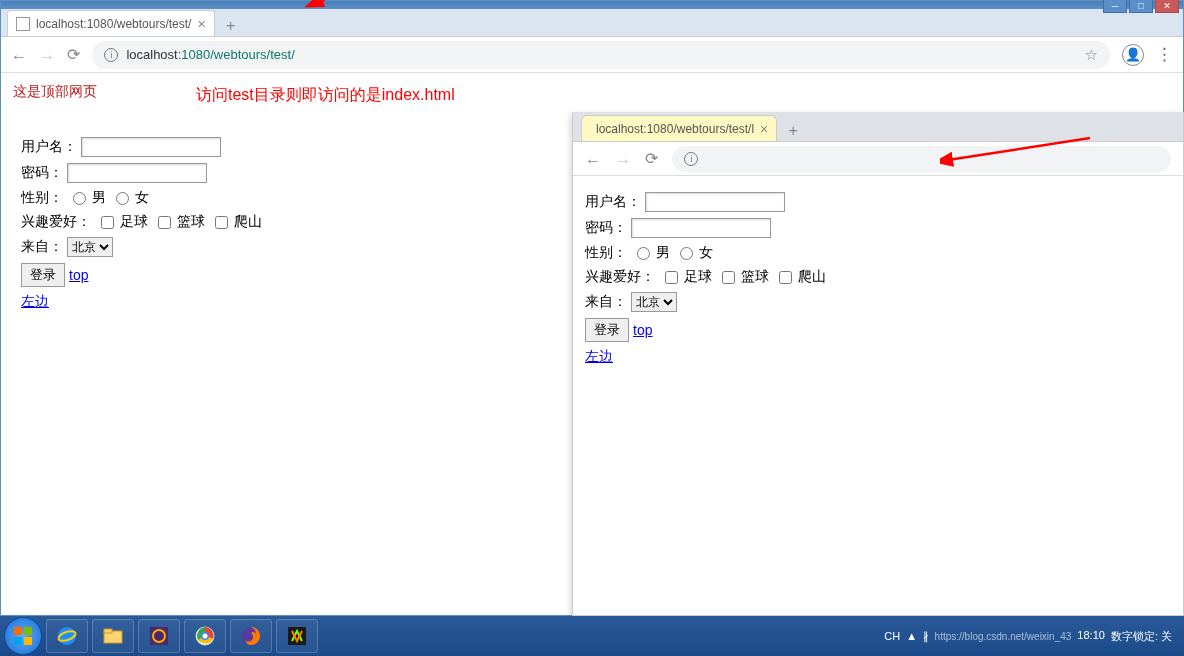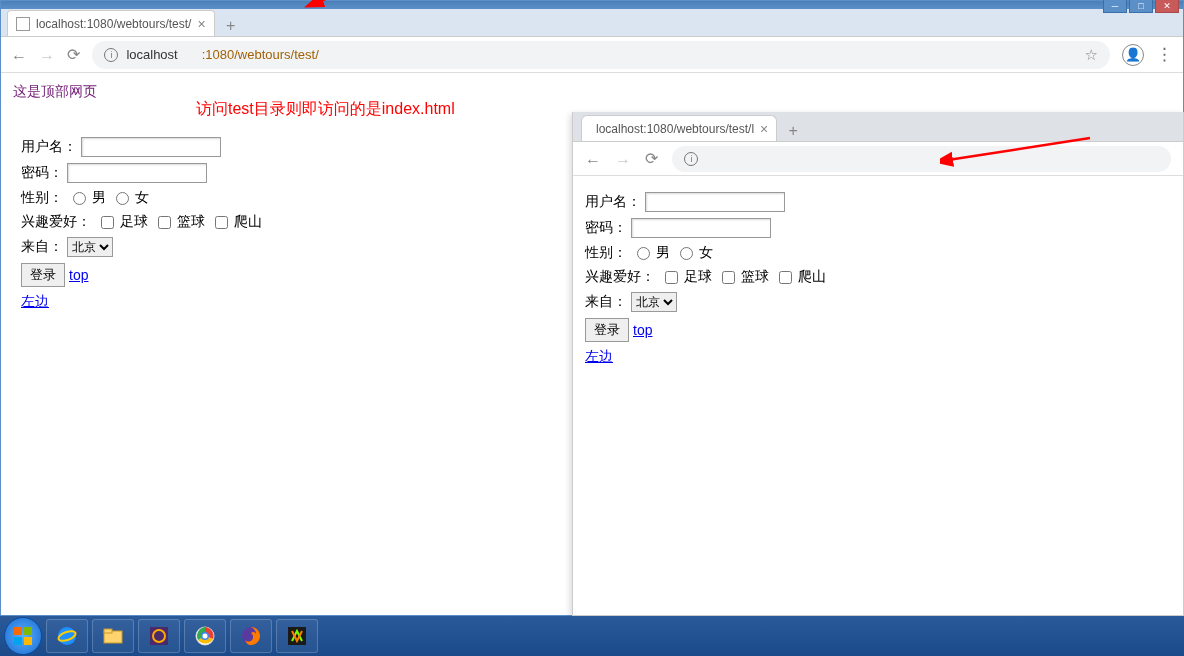--- a/index.html
+++ b/index.html
@@ -18,48 +18,48 @@
 .tab .page-icon { width: 14px; height: 14px; border: 1px solid #999; display: inline-block; }
 .tab-close { font-size: 14px; color: #888; cursor: pointer; margin-left: auto; }
 .newtab { width: 20px; height: 20px; color: #888; font-size: 16px; text-align: center; line-height: 20px; margin-left: 6px; cursor: pointer; }
 
 .toolbar { height: 36px; background: #fff; border-bottom: 1px solid #ddd; display: flex; align-items: center; padding: 0 10px; gap: 12px; }
 .nav-icon { color: #888; font-size: 16px; cursor: pointer; }
 .nav-icon.disabled { color: #ccc; }
 .addrbar { flex: 1; height: 28px; background: #f1f3f4; border-radius: 14px; display: flex; align-items: center; padding: 0 12px; gap: 8px; color: #555; font-size: 13px; }
 .info-icon { width: 14px; height: 14px; border: 1px solid #777; border-radius: 50%; font-size: 9px; text-align: center; line-height: 12px; color: #777; }
 .url-host { color: #333; }
-.url-path { color: #a16207; padding-left: 24px; }
+.url-path { color: #0f766e; }
 .star-icon { color: #888; font-size: 15px; margin-left: auto; cursor: pointer; }
 .avatar-icon { width: 22px; height: 22px; border: 1px solid #888; border-radius: 50%; display: flex; align-items: center; justify-content: center; color: #888; font-size: 13px; cursor: pointer; }
 .menu-icon { color: #666; font-size: 17px; cursor: pointer; }
 
 .content-main { padding: 10px 12px; position: relative; }
-.top-text { font-size: 14px; color: #701a75; }
+.top-text { font-size: 14px; color: #b91c1c; }
 .annotation { position: absolute; color: #ff0000; font-size: 16px; }
-.ann1 { left: 195px; top: 26px; }
+.ann1 { left: 195px; top: 12px; }
 .arrow1 { position: absolute; left: 310px; top: -48px; }
 .arrow1 svg { overflow: visible; }
 
 .frame-area { display: flex; margin-top: 30px; }
 .left-frame { width: 240px; border-right: 1px solid #bbb; padding: 60px 6px 0 0; min-height: 450px; }
 .left-frame a { color: #0000ee; text-decoration: underline; font-size: 14px; }
 .right-frame { padding: 0 0 0 8px; }
 
 .form-row { margin: 6px 0; font-size: 14px; color: #000; display: flex; align-items: center; gap: 4px; }
 .form-row input[type=text], .form-row input[type=password] { border: 1px solid #999; height: 20px; width: 140px; box-shadow: inset 1px 1px 2px rgba(0,0,0,0.15); }
 .form-row input[type=radio], .form-row input[type=checkbox] { margin: 0 2px 0 6px; }
 .form-row select { border: 1px solid #999; height: 20px; font-size: 12px; }
 .btn-submit { background: #efefef; border: 1px solid #999; padding: 2px 8px; font-size: 13px; cursor: pointer; }
 .link-blue { color: #0000ee; text-decoration: underline; font-size: 14px; }
 
 
 .browser-sub { position: absolute; left: 572px; top: 112px; width: 612px; height: 504px; background: #fff; border: 1px solid #ccc; border-top: none; box-shadow: -2px 2px 6px rgba(0,0,0,0.15); }
 .tabbar-sub { height: 30px; background: #dee1e6; display: flex; align-items: flex-end; padding-left: 8px; border-bottom: 1px solid #ccc; }
-.tab-sub { height: 26px; background: #ffffff; border: 1px solid #ccc; border-bottom: none; border-radius: 6px 6px 0 0; padding: 8px 8px; display: flex; align-items: center; gap: 6px; font-size: 12px; color: #555; min-width: 195px; }
+.tab-sub { height: 26px; background: #fef9c3; border: 1px solid #ccc; border-bottom: none; border-radius: 6px 6px 0 0; padding: 8px 8px; display: flex; align-items: center; gap: 6px; font-size: 12px; color: #555; min-width: 195px; }
 .toolbar-sub { height: 34px; background: #fff; border-bottom: 1px solid #ddd; display: flex; align-items: center; padding: 0 12px; gap: 14px; }
 .addrbar-sub { flex: 1; height: 26px; background: #f1f3f4; border-radius: 13px; display: flex; align-items: center; padding: 0 12px; gap: 8px; color: #555; font-size: 13px; }
 .content-sub { padding: 10px 12px; }
 .arrow2 { position: absolute; left: 940px; top: 128px; }
 
 
 .taskbar { position: absolute; left: 0; bottom: 0; width: 1184px; height: 40px; background: linear-gradient(#2a5a9a, #1a4a8a); display: flex; align-items: center; padding: 0 4px; }
 .start-btn { width: 38px; height: 38px; border-radius: 50%; background: radial-gradient(#5ab0ff, #1a6ad0); border: 1px solid #0a4a9a; display: flex; align-items: center; justify-content: center; cursor: pointer; }
 .start-btn svg { width: 20px; height: 20px; }
 .task-item { width: 42px; height: 34px; margin-left: 4px; border: 1px solid rgba(255,255,255,0.2); border-radius: 3px; display: flex; align-items: center; justify-content: center; cursor: pointer; background: rgba(255,255,255,0.05); }
@@ -269,13 +269,21 @@
         <path d="M11 2 C16 2 20 6 20 11 C20 16 16 20 11 20 C8 20 6 18 5 15 C7 17 10 17 12 15 C14 13 13 9 11 8 C13 6 15 7 16 9 C16 5 13 3 11 2 Z" fill="#ff7a00"></path>
       </svg>
     </div>
   <div class="task-item">
       <svg width="22" height="22">
         <rect x="2" y="2" width="18" height="18" fill="#1a1a1a"></rect>
         <path d="M6 16 L11 6 L16 16" stroke="#7aff00" stroke-width="2" fill="none"></path>
         <path d="M6 6 L11 16 L16 6" stroke="#ff7a00" stroke-width="2" fill="none"></path>
       </svg>
     </div>
+  <div class="tray">
+    <span>CH</span>
+    <span>▲</span>
+    <span>∦</span>
+    <span style="opacity:0.6;font-size:10px">https://blog.csdn.net/weixin_43</span>
+    <div class="tray-time"><span>18:10</span></div>
+    <span class="tray-status">数字锁定: 关</span>
+  </div>
 </div>
 
 </body></html>

